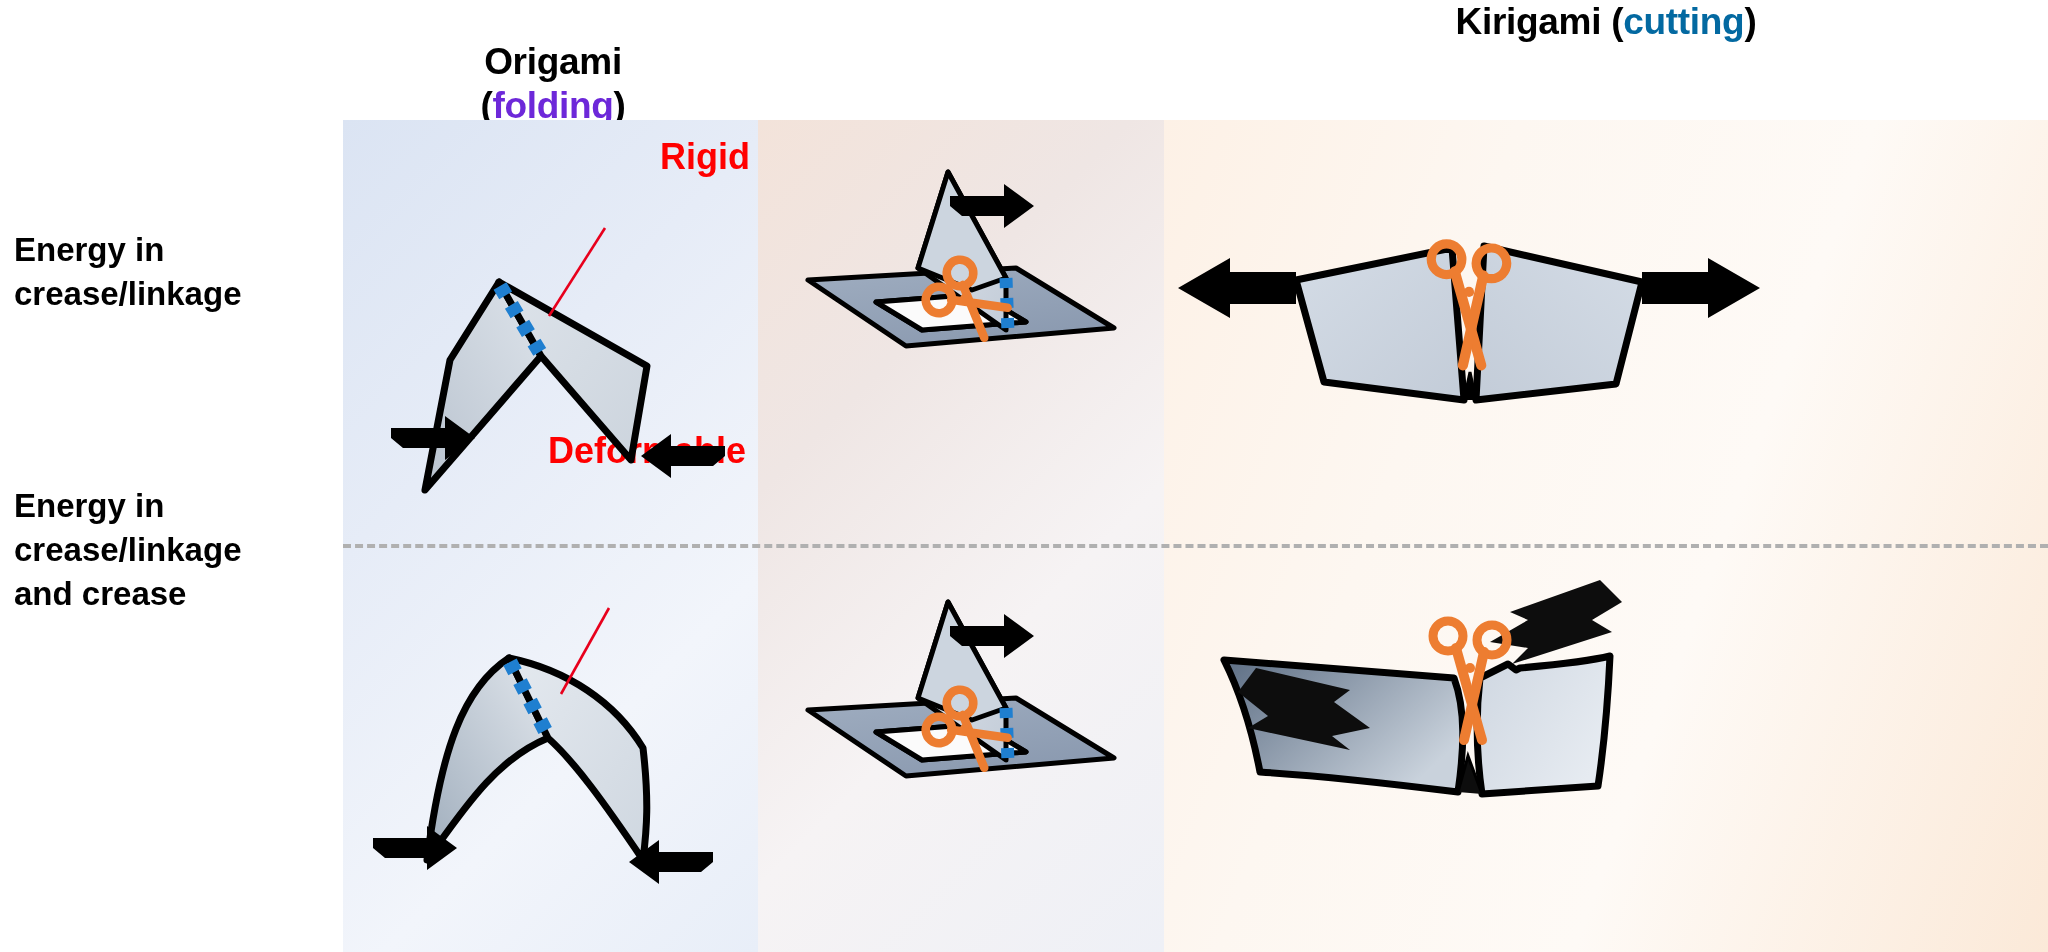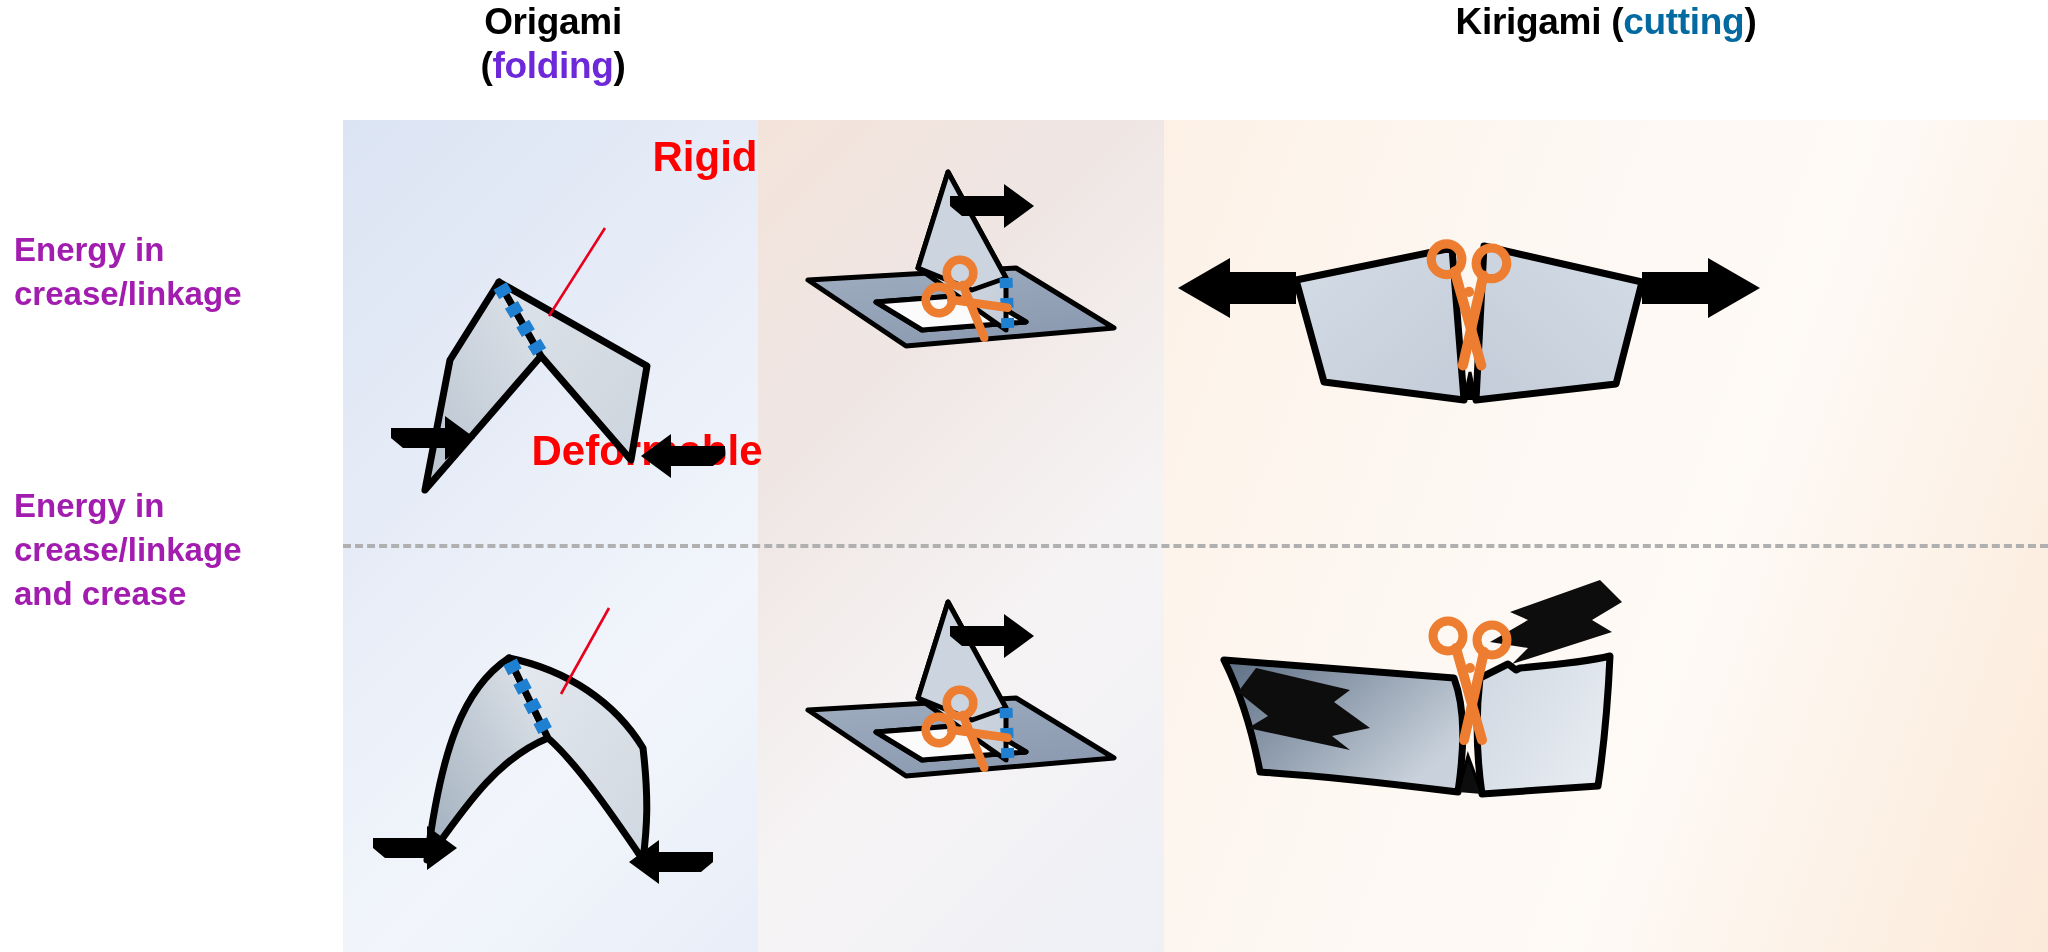--- a/index.html
+++ b/index.html
@@ -21,28 +21,28 @@
     text-align:center;
     font-weight:bold;
     font-size:37px;
     line-height:44px;
     color:#000000;
     letter-spacing:-0.3px;
   }
   .col-head .fold{color:#6d28d9;}
   .col-head .cut{color:#0369a1;}
 
-  #head-origami{left:348px;width:410px;}
+  #head-origami{left:348px;width:410px;margin-top:40px;}
   #head-hybrid{left:758px;width:406px;}
   #head-kirigami{left:1164px;width:884px;}
 
   
   .row-label{
     position:absolute;left:14px;
-    font-weight:bold;font-size:33px;line-height:44px;color:#a21caf;
+    font-weight:bold;font-size:33px;line-height:44px;color:#000000;
     width:330px;
   }
   #rowlab-rigid{top:228px;}
   #rowlab-deform{top:484px;}
 
   
   .colbg{position:absolute;top:120px;height:832px;}
   #bg-origami{left:343px;width:415px;
     background:linear-gradient(135deg,#dbe4f3 0%,#e6ecf7 35%,#f2f5fb 70%,#e8eef8 100%);}
   #bg-hybrid{left:758px;width:406px;
@@ -51,21 +51,21 @@
     background:linear-gradient(110deg,#fdf1e6 0%,#fdf7f1 30%,#fefaf6 60%,#fbe9d8 100%);}
 
   
   #row-divider{
     position:absolute;left:343px;top:544px;width:1705px;height:0;
     border-top:4px dashed #b0b0b0;
   }
 
   
   .state-label{
-    position:absolute;font-weight:bold;font-size:42px;color:#ff0000;
+    position:absolute;font-weight:bold;font-size:36px;color:#ff0000;
     line-height:46px;
   }
   #lab-rigid{left:600px;top:134px;width:210px;text-align:center;}
   #lab-deform{left:475px;top:428px;width:344px;text-align:center;}
 
   .svgcell{position:absolute;}
 </style>
 </head>
 <body>
 

